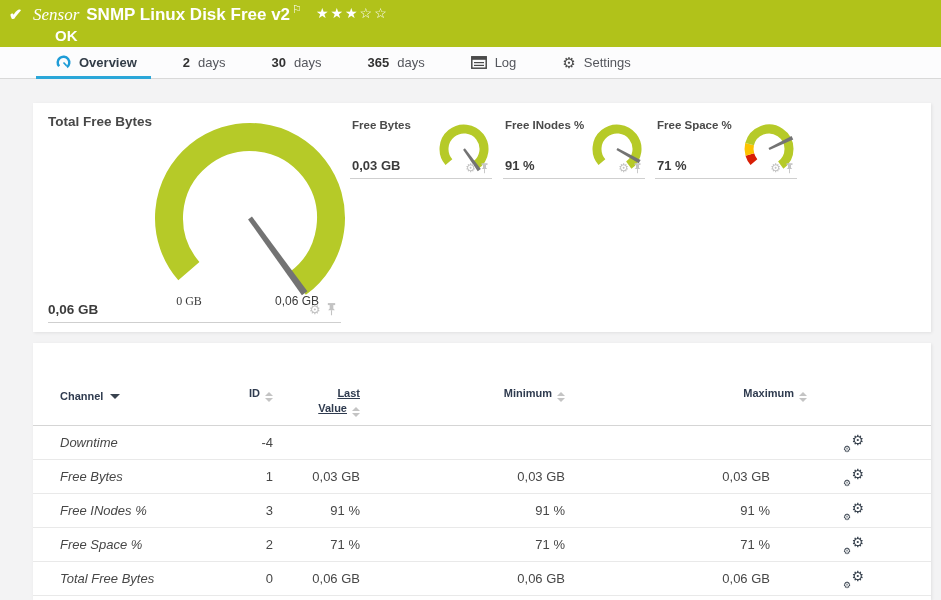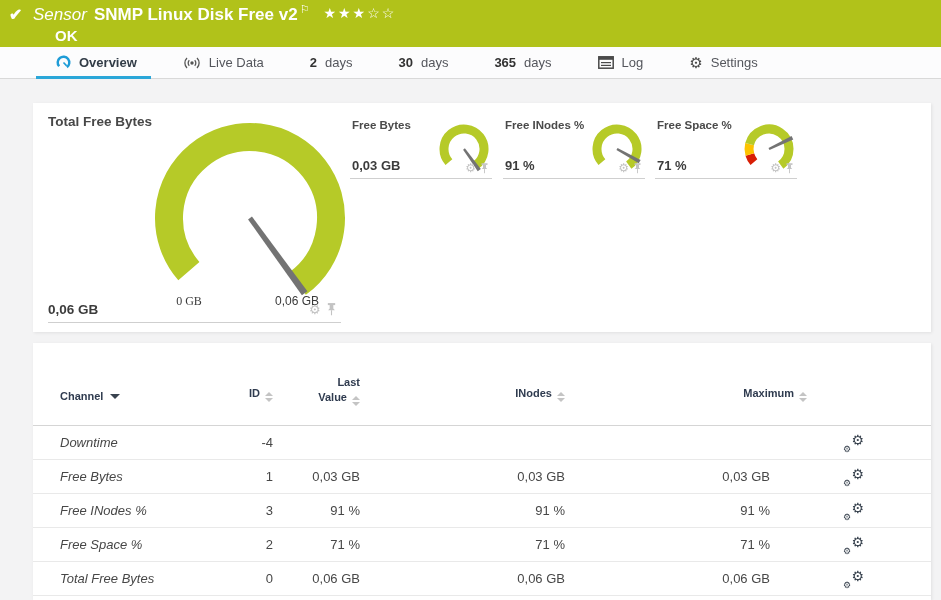--- a/index.html
+++ b/index.html
@@ -6,21 +6,21 @@
   body{
     width:941px;height:600px;position:relative;overflow:hidden;
     background:#f3f3f4;
     font-family:"Liberation Sans", sans-serif;
     -webkit-font-smoothing:antialiased;
   }
   
   .app-header{position:absolute;left:0;top:0;width:941px;height:47px;background:#b1c21a;color:#fff;}
   .hdr-check{position:absolute;left:9px;top:5px;font-size:16px;font-weight:bold;}
   .hdr-line{position:absolute;left:33px;top:3px;font-size:17px;white-space:nowrap;}
-  .hdr-kind{font-style:italic;font-weight:400;}
+  .hdr-kind{font-style:italic;font-weight:400;font-family:Liberation Serif, serif;}
   .hdr-title{font-weight:bold;margin-left:7px;}
   .hdr-flag{font-size:11px;vertical-align:7px;margin-left:2px;}
   .hdr-stars{margin-left:14px;font-size:14px;letter-spacing:2px;vertical-align:2px;}
   .hdr-status{position:absolute;left:55px;top:27px;font-size:15px;font-weight:bold;}
   
   .tabbar{
     position:absolute;left:0;top:47px;width:941px;height:32px;background:#fcfcfd;
     border-bottom:1px solid #d9d9d9;box-sizing:border-box;
     display:flex;align-items:stretch;padding-left:56px;gap:46px;
   }
@@ -48,21 +48,21 @@
   .sg-title{position:absolute;left:2px;top:7px;font-size:11.5px;font-weight:bold;color:#4a4a4a;}
   .sg-dial{position:absolute;right:0px;top:12px;}
   .sg-value{position:absolute;left:2px;bottom:5px;font-size:13px;font-weight:bold;color:#3c3c3c;}
   .sg-icons{position:absolute;right:3px;bottom:4px;display:flex;align-items:center;gap:4px;color:#c3c3c3;z-index:2;}
   .sg-icons .gear{font-size:12px;line-height:1;cursor:pointer;}
   
   .thead{position:relative;height:82px;border-bottom:1px solid #d5d5d5;}
   .th{position:absolute;font-size:11px;font-weight:bold;color:#2f3b4f;cursor:pointer;}
   .th-channel{left:27px;bottom:23px;display:flex;align-items:center;gap:7px;}
   .th-id{left:140px;width:100px;text-align:right;bottom:23px;}
-  .th-last{left:227px;width:100px;text-align:right;bottom:19px;line-height:15px;}
+  .th-last{left:227px;width:100px;text-align:right;bottom:8px;line-height:15px;text-decoration:underline;}
   .th-min{left:432px;width:100px;text-align:right;bottom:23px;}
   .th-max{left:674px;width:100px;text-align:right;bottom:23px;}
   .caret-down{width:0;height:0;border-left:5px solid transparent;border-right:5px solid transparent;border-top:5px solid #39434f;display:inline-block;}
   .sort{display:inline-flex;flex-direction:column;gap:2px;margin-left:5px;vertical-align:1px;cursor:pointer;}
   .sort i{display:block;width:0;height:0;border-left:4px solid transparent;border-right:4px solid transparent;}
   .sort .up{border-bottom:4px solid #c4c4c4;}
   .sort .dn{border-top:4px solid #c4c4c4;}
   .trow{position:relative;height:33px;border-bottom:1px solid #e9e9e9;font-size:13px;color:#474747;}
   .td{position:absolute;top:0;line-height:33px;white-space:nowrap;}
   .td-channel{left:27px;font-style:italic;}
@@ -90,30 +90,20 @@
   <div class="tab active">
     <span class="ticon">
       <svg width="15" height="15" viewBox="0 0 16 16">
           <path d="M3.32 12.07 A6.2 6.2 0 1 1 11.64 13.02" fill="none" stroke="#1e9cd7" stroke-width="2.6"></path>
           <line x1="8" y1="8" x2="11.4" y2="11.6" stroke="#1e9cd7" stroke-width="1.7"></line>
         </svg>
     </span>
     <span>Overview</span>
   </div>
   <div class="tab">
-    <span class="ticon">
-      <svg width="18" height="14" viewBox="0 0 18 14">
-          <circle cx="9" cy="7" r="1.7" fill="#555"></circle>
-          <path d="M6.3 4.3 A3.8 3.8 0 0 0 6.3 9.7 M4 2 A7 7 0 0 0 4 12" fill="none" stroke="#555" stroke-width="1.3"></path>
-          <path d="M11.7 4.3 A3.8 3.8 0 0 1 11.7 9.7 M14 2 A7 7 0 0 1 14 12" fill="none" stroke="#555" stroke-width="1.3"></path>
-        </svg>
-    </span>
-    <span>Live Data</span>
-  </div>
-  <div class="tab">
     <span class="num">2</span>
     <span>days</span>
   </div>
   <div class="tab">
     <span class="num">30</span>
     <span>days</span>
   </div>
   <div class="tab">
     <span class="num">365</span>
     <span>days</span>
@@ -226,21 +216,21 @@
         </span>
     </div>
     <div class="th th-last">
       <span>Last</span><br>
       <span>Value</span><span class="sort">
           <i class="up"></i>
           <i class="dn"></i>
         </span>
     </div>
     <div class="th th-min">
-      <span>INodes</span><span class="sort">
+      <span>Minimum</span><span class="sort">
           <i class="up"></i>
           <i class="dn"></i>
         </span>
     </div>
     <div class="th th-max">
       <span>Maximum</span><span class="sort">
           <i class="up"></i>
           <i class="dn"></i>
         </span>
     </div>

